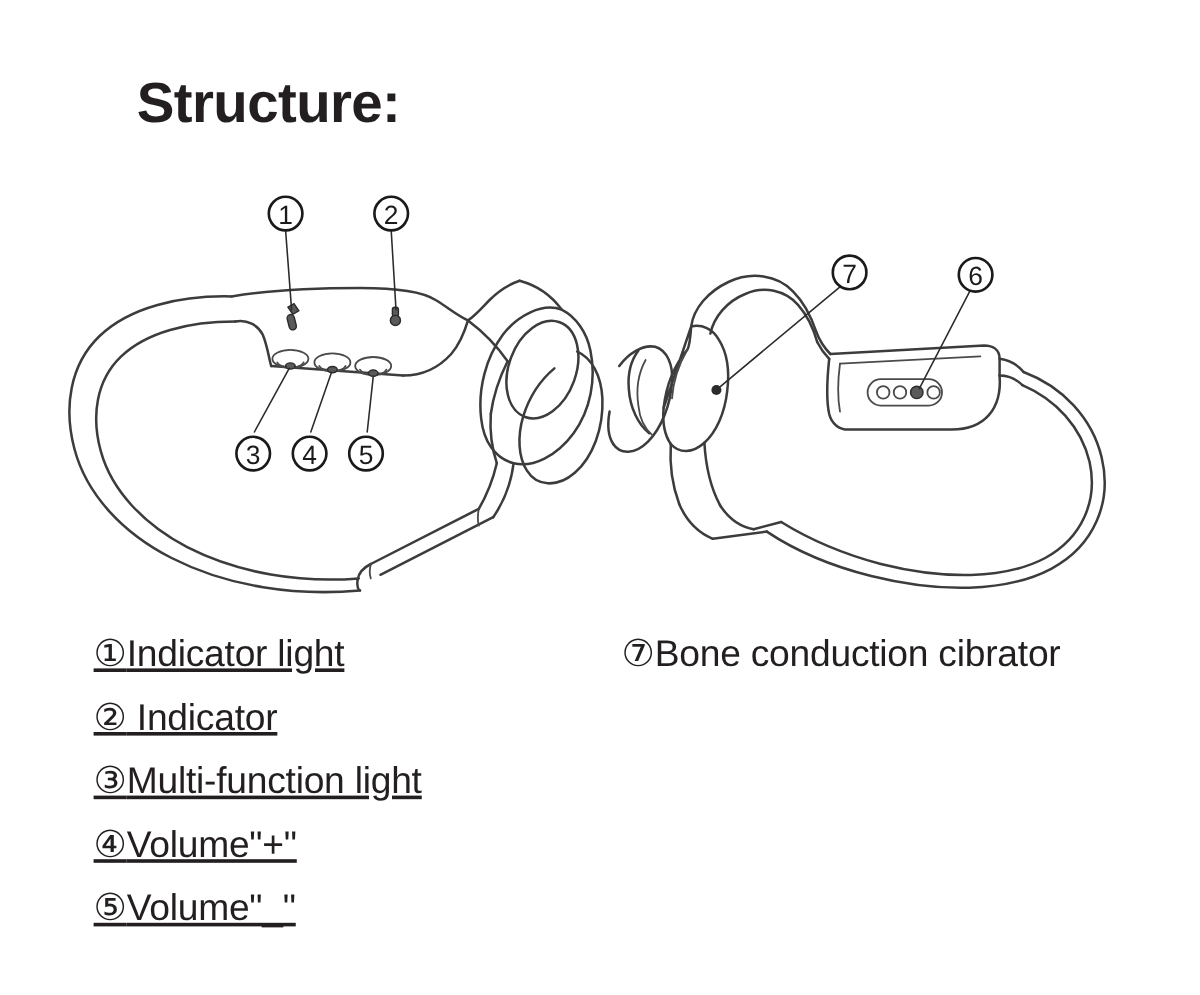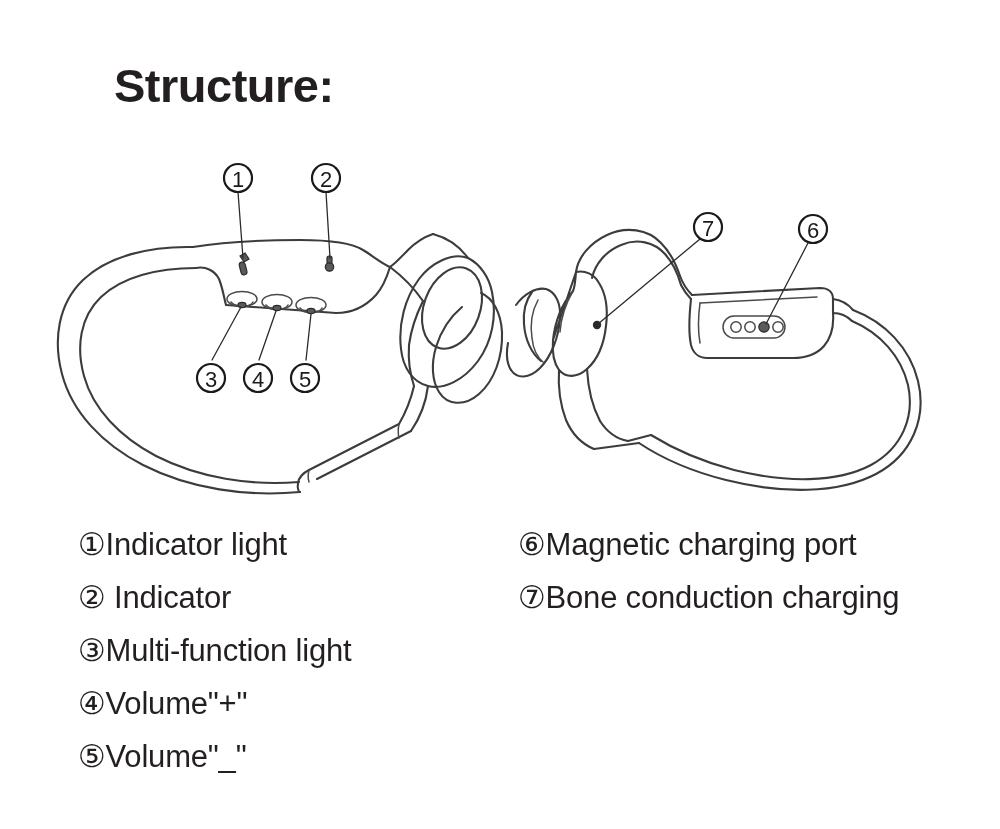--- a/index.html
+++ b/index.html
@@ -87,21 +87,21 @@
     stroke: #2b2b2b;
     stroke-width: 1.2;
   }
   #diagram .white-fill {
     fill: #ffffff;
   }
   
   .legend-col {
     position: absolute;
   }
-  #legend-left  { left: 78px;  top: 518px; }
+  #legend-left  { left: 78px;  top: 518px; text-decoration: underline; }
   #legend-right { left: 518px; top: 518px; }
   .legend-item {
     display: block;
     font-size: 31px;
     line-height: 53px;
     color: #231f20;
     white-space: nowrap;
     font-weight: normal;
     letter-spacing: -0.2px;
   }
@@ -337,20 +337,17 @@
     <span class="legend-item">
       <span>④</span><span>Volume"+"</span>
     </span>
     <span class="legend-item">
       <span>⑤</span><span>Volume"_"</span>
     </span>
   </div>
 
   <div class="legend-col" id="legend-right">
     <span class="legend-item">
-      <span>⑥</span><span>Magnetic charging port</span>
-    </span>
-    <span class="legend-item">
-      <span>⑦</span><span>Bone conduction charging</span>
+      <span>⑦</span><span>Bone conduction cibrator</span>
     </span>
   </div>
 
 </div>
 
 </body></html>

